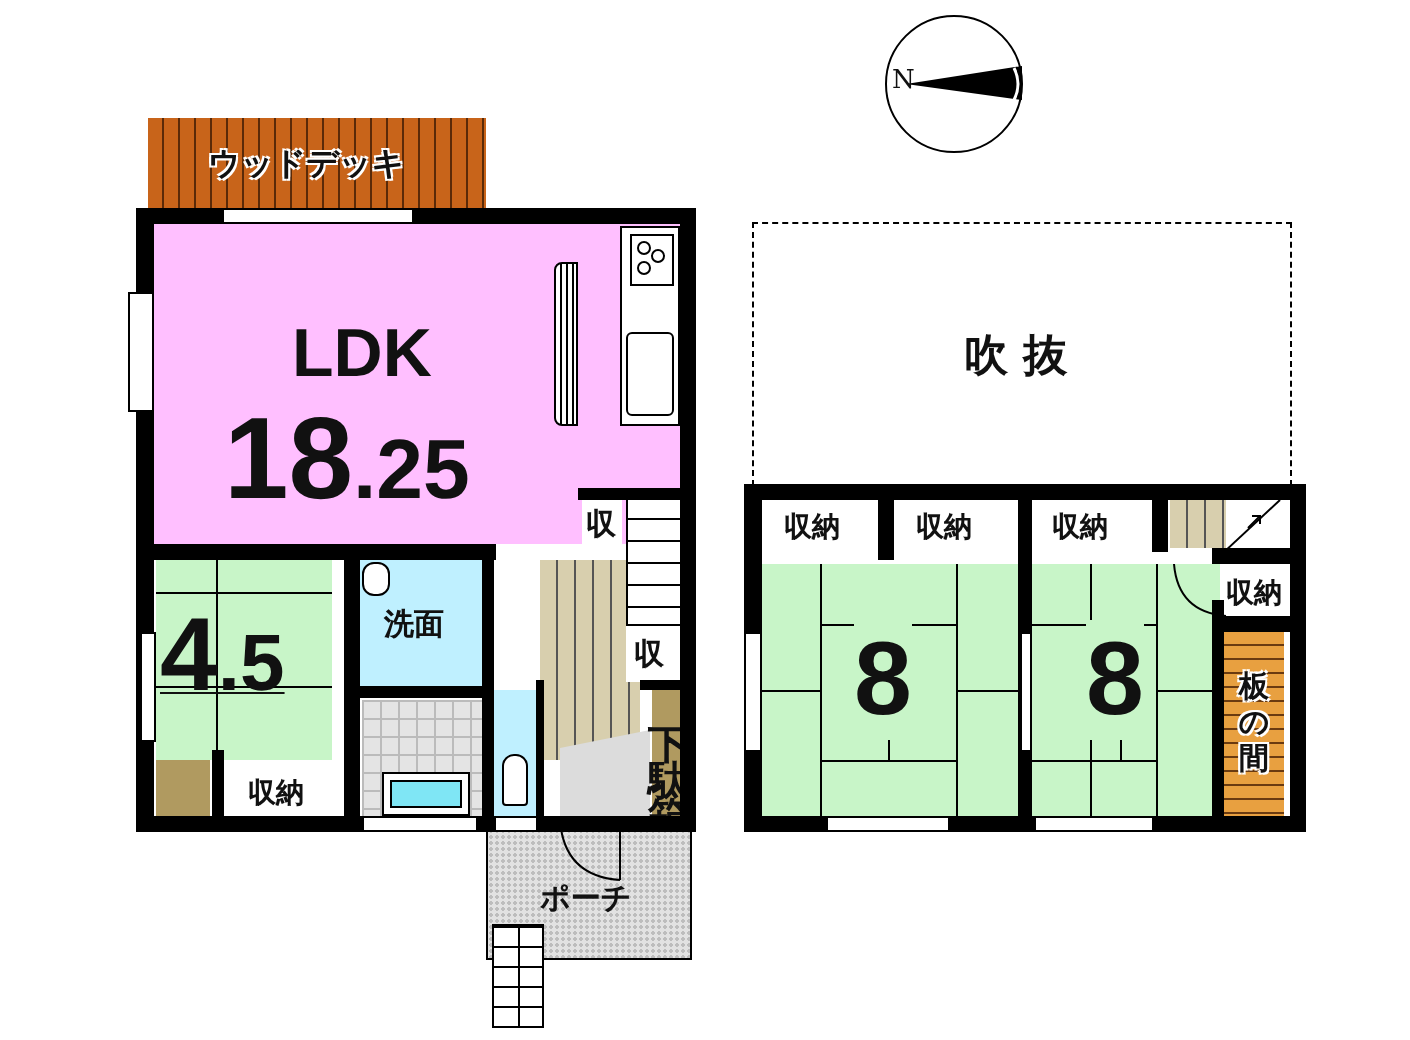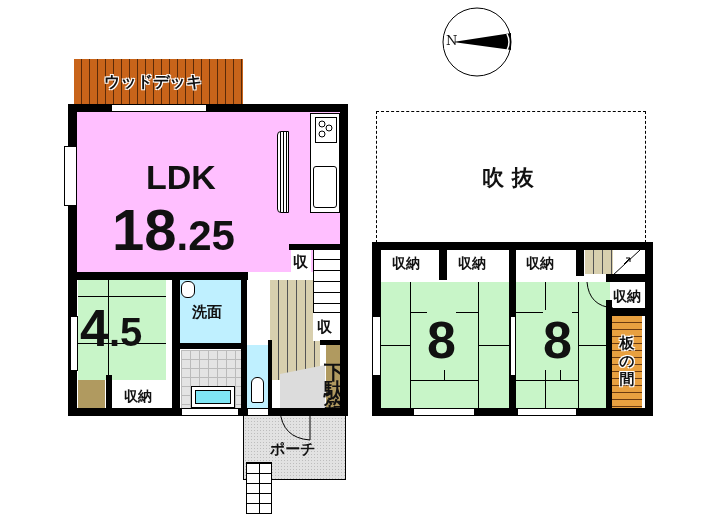--- a/index.html
+++ b/index.html
@@ -67,21 +67,21 @@
 
   <span class="lbl" style="left:146px;top:158px;font-size:34px;font-family:'Liberation Sans',sans-serif;">LDK</span>
   <div class="lbl" style="left:112px;top:196px;font-family:'Liberation Sans',sans-serif;">
     <span style="font-size:58px;">18</span><span style="font-size:42px;">.25</span>
   </div>
 
   <div class="abs" style="left:78px;top:280px;width:88px;height:100px;background:#c8f5c8;"></div>
   <div class="tatami-line" style="left:78px;top:296px;width:88px;height:1px;"></div>
   <div class="tatami-line" style="left:108px;top:280px;width:1px;height:100px;"></div>
   <div class="tatami-line" style="left:78px;top:343px;width:88px;height:1px;"></div>
-  <div class="lbl" style="left:80px;top:298px;font-family:'Liberation Sans',sans-serif;">
+  <div class="lbl" style="left:80px;top:298px;font-family:'Liberation Sans',sans-serif;text-decoration:underline;">
     <span style="font-size:52px;">4</span><span style="font-size:40px;">.5</span>
   </div>
   <div class="abs" style="left:78px;top:380px;width:27px;height:28px;background:#b09a60;"></div>
   <div class="abs" style="left:112px;top:380px;width:58px;height:30px;background:#fff;"></div>
   <span class="lbl" style="left:124px;top:388px;font-size:14px;">収納</span>
 
   <div class="abs" style="left:180px;top:280px;width:62px;height:65px;background:#bff0ff;"></div>
   <div class="abs" style="left:181px;top:281px;width:14px;height:17px;border:1px solid #000;border-radius:6px;background:#fff;"></div>
   <span class="lbl" style="left:192px;top:303px;font-size:15px;">洗面</span>
 

